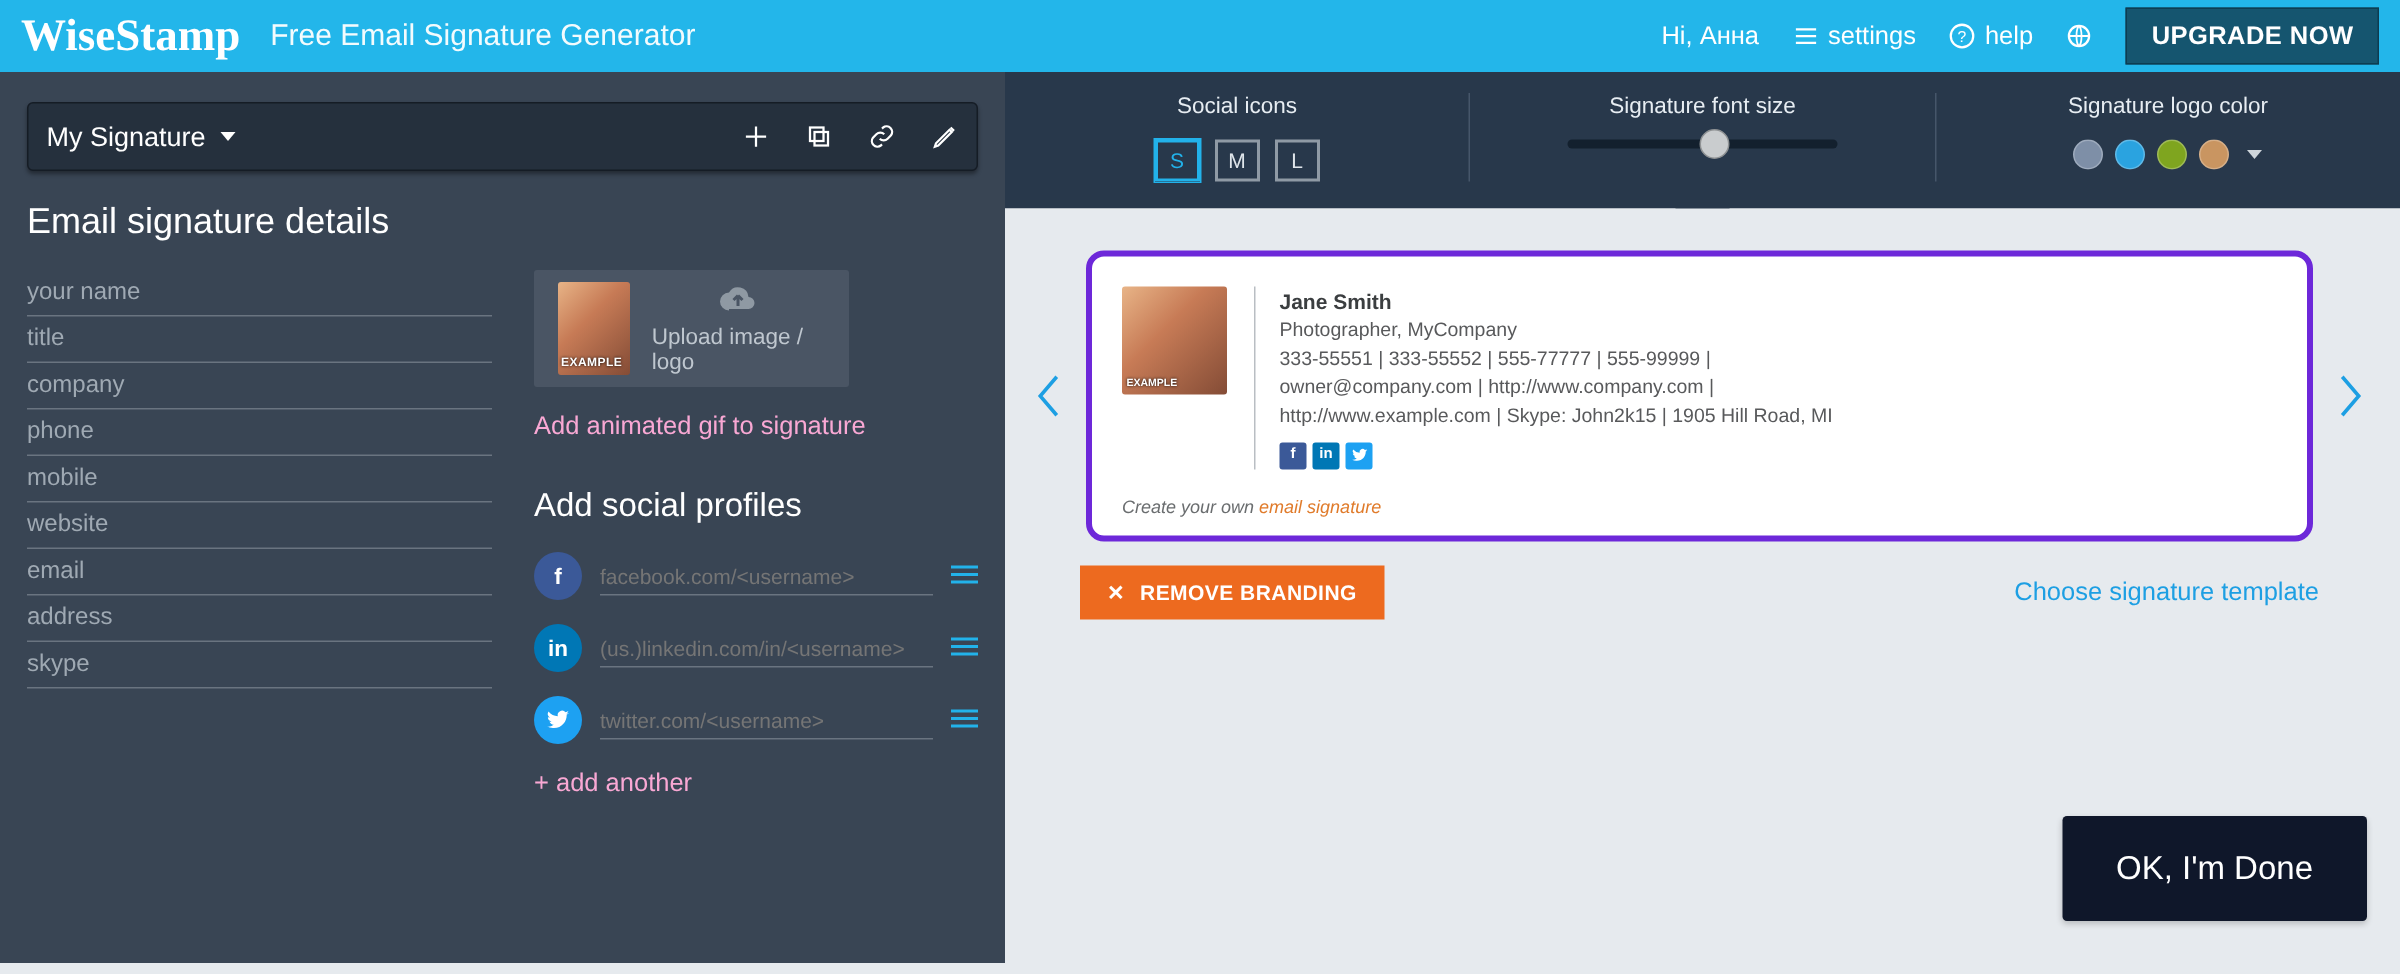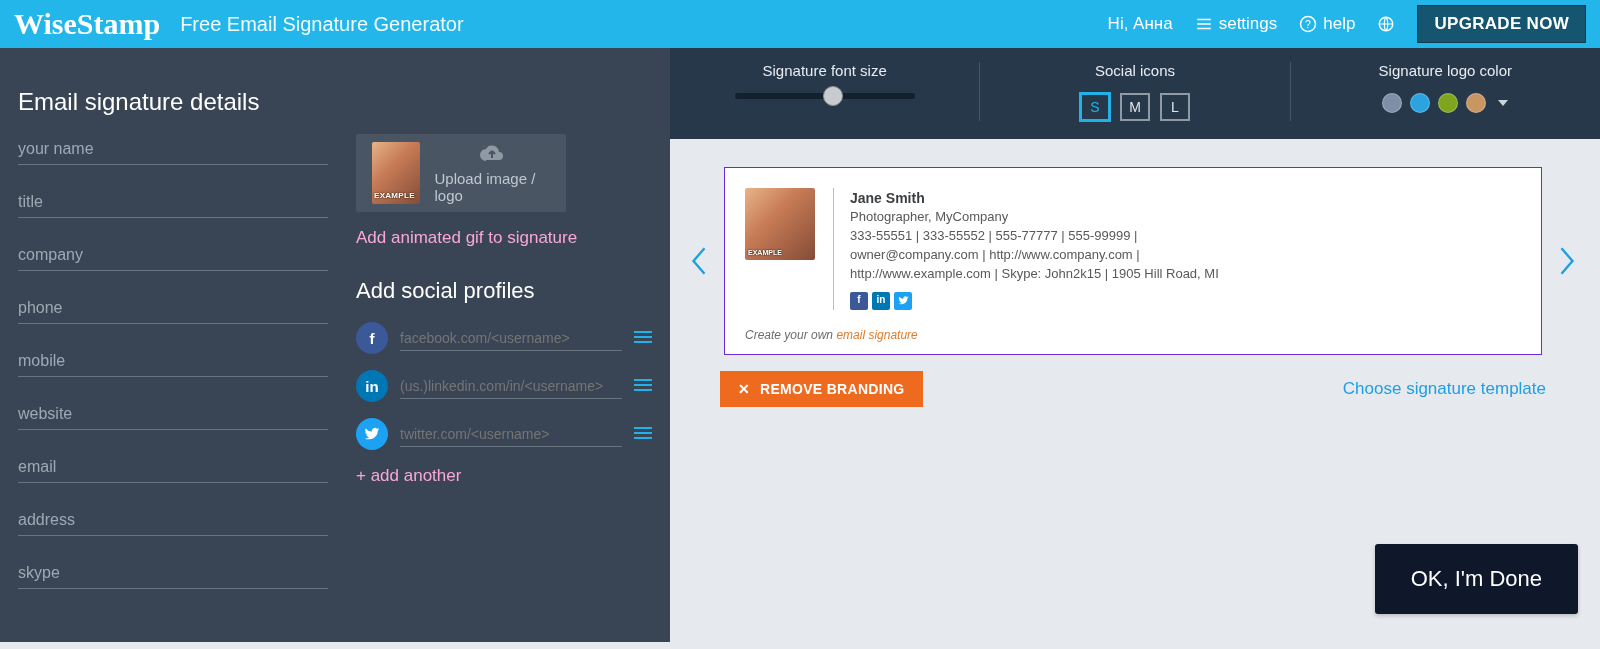--- a/index.html
+++ b/index.html
@@ -21,21 +21,21 @@
   .sig-select { font-size:18px; display:flex; align-items:center; gap:10px; cursor:pointer; }
   .sig-select .caret { width:0; height:0; border-left:5px solid transparent; border-right:5px solid transparent; border-top:6px solid #fff; }
   .sig-actions { margin-left:auto; display:flex; gap:24px; }
   .sig-actions .ic { width:18px; height:18px; fill:#fff; cursor:pointer; }
 
   .left h2 { font-size:24px; font-weight:400; margin:20px 0 18px 0; color:#fff; }
   .cols { display:flex; gap:28px; }
   .col-a { flex:0 0 310px; }
   .col-b { flex:1; }
 
-  .field { width:100%; background:transparent; border:none; border-bottom:1px solid #6a7480; color:#dfe5ea; font-size:16px; padding:6px 0; margin-bottom:22px; outline:none; }
+  .field { width:100%; background:transparent; border:none; border-bottom:1px solid #6a7480; color:#dfe5ea; font-size:16px; padding:6px 0; outline:none; }
   .field::placeholder { color:#9fa9b3; }
 
   .add-link { color:#f9a8d4; font-size:17px; cursor:pointer; }
 
   .upload-box { background:#4a5564; display:flex; align-items:center; gap:14px; padding:8px 16px 8px 16px; width:210px; border-radius:2px; cursor:pointer; }
   .upload-box .thumb { width:56px; height:62px; border-radius:2px; background:linear-gradient(135deg,#e8b487 0%, #c77b56 40%, #844c36 100%); position:relative; overflow:hidden; }
   .upload-box .thumb::after { content:"EXAMPLE"; position:absolute; bottom:4px; left:2px; font-size:8px; color:#fff; font-weight:700; letter-spacing:.3px; text-shadow:0 0 2px #000; }
   .upload-col { display:flex; flex-direction:column; align-items:center; gap:4px; color:#bfc7cf; font-size:15px; }
   .upload-col svg { width:28px; height:24px; fill:#9fa9b3; }
 
@@ -73,21 +73,21 @@
   .colors { display:flex; justify-content:center; gap:8px; align-items:center; }
   .sw { width:20px; height:20px; border-radius:50%; cursor:pointer; border:1px solid rgba(255,255,255,.25); }
   .colors .caret { width:0; height:0; border-left:5px solid transparent; border-right:5px solid transparent; border-top:6px solid #cfd6db; margin-left:4px; cursor:pointer; }
 
   
   .preview-area { flex:1; background:#e6eaee; padding:28px 22px 0 18px; position:relative; }
   .carousel { display:flex; align-items:center; gap:14px; }
   .chev { cursor:pointer; width:22px; height:36px; }
   .chev svg { width:22px; height:36px; stroke:#1d9fe3; stroke-width:2.6; fill:none; }
 
-  .card { flex:1; background:#fff; border:1px solid #6d28d9; border-radius:0; padding:20px 20px 12px 20px; }
+  .card { flex:1; background:#fff; border:4px solid #6d28d9; border-radius:12px; padding:20px 20px 12px 20px; }
   .sig-row { display:flex; gap:18px; border-left:0; }
   .sig-row .ph { width:70px; height:72px; border-radius:2px; background:linear-gradient(135deg,#e8b487 0%, #c77b56 40%, #844c36 100%); position:relative; }
   .sig-row .ph::after { content:"EXAMPLE"; position:absolute; bottom:4px; left:3px; font-size:7px; color:#fff; font-weight:700; text-shadow:0 0 2px #000; }
   .sig-info { border-left:1px solid #b9bec3; padding-left:16px; color:#58595b; font-size:13px; line-height:1.45; }
   .sig-info .nm { font-weight:700; color:#3b3e40; font-size:14px; }
   .mini-soc { display:flex; gap:4px; margin-top:8px; }
   .mini-soc span { width:18px; height:18px; display:flex; align-items:center; justify-content:center; color:#fff; font-size:10px; font-weight:700; border-radius:2px; }
   .ms-fb { background:#3b5998; } .ms-li { background:#0077b5; } .ms-tw { background:#1da1f2; }
   .card-ft { font-size:12px; color:#6a6d6f; margin-top:18px;font-style:italic; }
   .card-ft a { color:#e07b2b; text-decoration:none; }
@@ -126,20 +126,41 @@
           <path d="M3 12h18M12 3c3 3 3 15 0 18M12 3c-3 3-3 15 0 18" fill="none" stroke="#fff" stroke-width="1.6"></path>
         </svg>
     </div>
     <div class="upgrade">UPGRADE NOW</div>
   </div>
 </div>
 
 <div class="main">
 
   <div class="left">
+    <div class="sig-toolbar">
+      <div class="sig-select">
+        <span>My Signature</span>
+        <span class="caret"></span>
+      </div>
+      <div class="sig-actions">
+        <svg class="ic" viewBox="0 0 24 24">
+            <path d="M11 3h2v18h-2zM3 11h18v2H3z"></path>
+          </svg>
+        <svg class="ic" viewBox="0 0 24 24">
+            <rect x="4" y="4" width="12" height="12" fill="none" stroke="#fff" stroke-width="2"></rect>
+            <rect x="8" y="8" width="12" height="12" fill="none" stroke="#fff" stroke-width="2"></rect>
+          </svg>
+        <svg class="ic" viewBox="0 0 24 24">
+            <path d="M10 14a5 5 0 0 0 7 0l3-3a5 5 0 0 0-7-7l-1 1M14 10a5 5 0 0 0-7 0l-3 3a5 5 0 0 0 7 7l1-1" fill="none" stroke="#fff" stroke-width="2"></path>
+          </svg>
+        <svg class="ic" viewBox="0 0 24 24">
+            <path d="M3 21l3-1 12-12-2-2L4 18l-1 3zM17 4l3 3" fill="none" stroke="#fff" stroke-width="2"></path>
+          </svg>
+      </div>
+    </div>
 
     <h2>Email signature details</h2>
 
     <div class="cols">
       <div class="col-a">
         <input class="field" placeholder="your name" style="">
         <input class="field" placeholder="title" style="">
         <input class="field" placeholder="company" style="">
         <input class="field" placeholder="phone" style="">
         <input class="field" placeholder="mobile" style="">
@@ -200,31 +221,31 @@
         <div class="add-link">+ add another</div>
       </div>
     </div>
   </div>
 
   <div class="right">
 
     <div class="opt-bar">
       <div class="opt-grid">
         <div class="opt-cell">
-          <div class="opt-title">Signature font size</div>
-          <div class="slider-wrap">
-            <div class="slider-thumb"></div>
-          </div>
-        </div>
-        <div class="opt-cell">
           <div class="opt-title">Social icons</div>
           <div class="size-boxes">
             <div class="szbx sel">S</div>
             <div class="szbx">M</div>
             <div class="szbx">L</div>
+          </div>
+        </div>
+        <div class="opt-cell">
+          <div class="opt-title">Signature font size</div>
+          <div class="slider-wrap">
+            <div class="slider-thumb"></div>
           </div>
         </div>
         <div class="opt-cell">
           <div class="opt-title">Signature logo color</div>
           <div class="colors">
             <div class="sw" style="background:#7e8fa7"></div>
             <div class="sw" style="background:#2aa3e0"></div>
             <div class="sw" style="background:#7fa51f"></div>
             <div class="sw" style="background:#c99561"></div>
             <div class="caret"></div>

